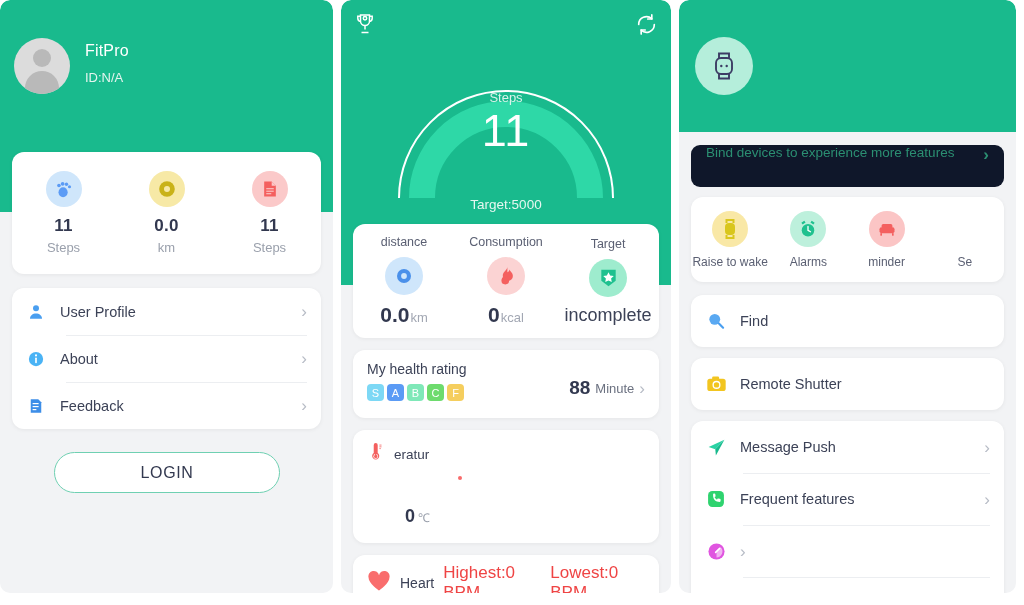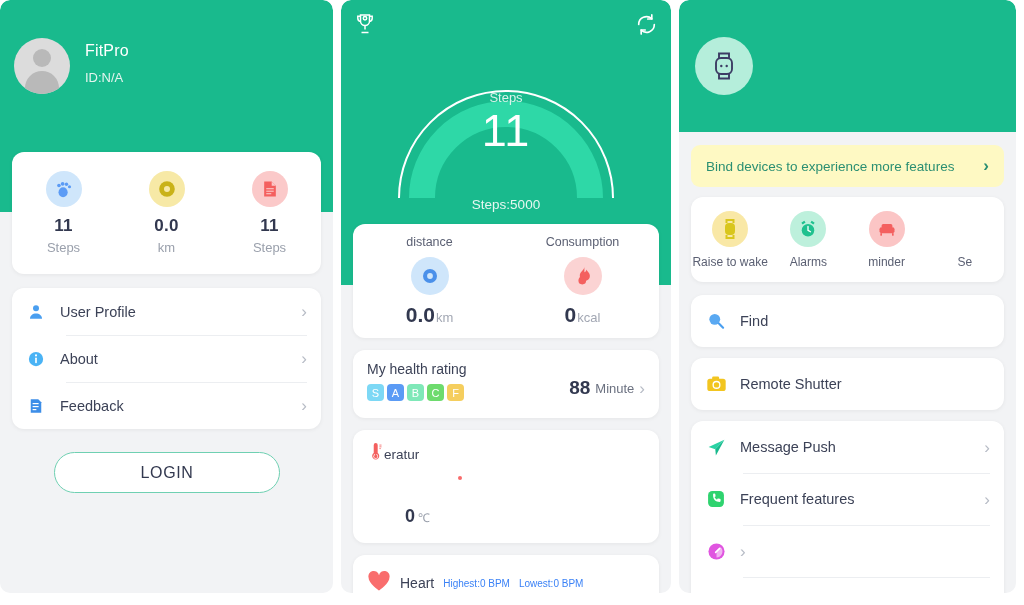--- a/index.html
+++ b/index.html
@@ -145,51 +145,51 @@
          font-size:11px;display:flex;align-items:center;justify-content:center;
          font-weight:500;}
   .health-right{position:absolute;right:14px;top:27px;display:flex;align-items:center;gap:5px;}
   .health-num{font-size:19px;font-weight:700;color:#32384f;}
   .health-unit{font-size:13px;color:#6b7180;}
 
   .p2-temp{
     position:absolute;left:12px;top:430px;width:306px;height:113px;
     border-radius:12px;padding:13px 14px;
   }
-  .temp-head{display:flex;align-items:center;gap:0;}
+  .temp-head{display:flex;align-items:center;gap:10px;}
   .temp-title{font-size:13.5px;color:#3c4257;font-weight:500;}
   .temp-dot{position:absolute;left:105px;top:46px;width:4px;height:4px;
             border-radius:50%;background:#f86b6b;}
   .temp-val{position:absolute;left:52px;top:76px;font-size:18px;font-weight:700;color:#32384f;}
   .temp-val .u{font-size:12px;font-weight:400;color:#9aa0ac;margin-left:3px;}
 
   .p2-heart{
     position:absolute;left:12px;top:555px;width:306px;height:56px;
     border-radius:12px;display:flex;align-items:center;padding:0 14px;gap:9px;
   }
   .heart-label{font-size:14px;color:#3c4257;font-weight:500;}
-  .heart-sub{font-size:10px;color:#3b82f6;}
+  .heart-sub{font-size:17px;color:#ef4444;}
 
   
   .p3-header{
     height:132px;background:#19ba8d;border-radius:10px 10px 0 0;
     display:flex;align-items:center;padding:0 16px 0 16px;
   }
   .watch-circle{
     width:58px;height:58px;border-radius:50%;background:#b5eedb;
     display:flex;align-items:center;justify-content:center;flex:0 0 auto;
   }
   .p3-status-wrap{flex:1;text-align:right;}
   .p3-status{color:#fff;font-size:16px;font-weight:700;}
   .p3-version{color:#e8f7f1;font-size:12.5px;margin-top:10px;}
 
   .bind-bar{
     position:absolute;left:12px;top:145px;width:313px;height:42px;
-    background:#fef9c3;border-radius:9px;
-    display:flex;align-items:center;padding:0 15px;
+    background:#0f172a;border-radius:9px;
+    display:flex;padding:0 15px;
   }
   .bind-text{flex:1;font-size:13.5px;color:#2b8f72;}
   .bind-chev{color:#2b8f72;font-size:17px;font-weight:600;}
 
   .p3-quick{
     position:absolute;left:12px;top:197px;width:313px;height:85px;
     border-radius:12px;display:flex;align-items:center;overflow:hidden;
   }
   .q-item{flex:1;text-align:center;min-width:0;}
   .q-ico{width:36px;height:36px;border-radius:50%;margin:0 auto 8px;
@@ -319,21 +319,21 @@
       </span>
 
       <div class="gauge-wrap">
         <svg width="330" height="170" viewBox="0 0 330 170">
           <path d="M58 160 A107 107 0 0 1 272 160" fill="none" stroke="#ffffff" stroke-width="2"></path>
           <path d="M81 160 A84 84 0 0 1 249 160" fill="none" stroke="#2ed8a7" stroke-width="26"></path>
         </svg>
       </div>
       <div class="gauge-label">Steps</div>
       <div class="gauge-value">11</div>
-      <div class="gauge-target">Steps:5000</div>
+      <div class="gauge-target">Target:5000</div>
     </div>
 
     <div class="card p2-stats">
       <div class="p2-stat">
         <div class="p2-stat-title">distance</div>
         <div class="p2-ico" style="background:#cfe6fb">
           <svg width="24" height="24" viewBox="0 0 24 24">
             <circle cx="12" cy="12" r="9" fill="#cfe6fb"></circle>
             <circle cx="12" cy="12" r="7" fill="#4a90ea"></circle>
             <circle cx="12" cy="12" r="2.9" fill="#cfe6fb"></circle>
@@ -343,20 +343,30 @@
       </div>
       <div class="p2-stat">
         <div class="p2-stat-title">Consumption</div>
         <div class="p2-ico" style="background:#fbd3d3">
           <svg width="22" height="22" viewBox="0 0 24 24" fill="#f4605f">
             <path d="M13.5 2c0 4-5 5-5 10a5.5 5.5 0 0011 0c0-3.5-3-5-4-7 0 2-1 2.5-2 3z"></path>
             <path d="M9.5 12c-1.5 2-2.5 3.2-2.5 5a4.2 4.2 0 008.4 0c0-2-1.6-3.2-2.8-5 .2 2-1.4 2.6-3.1 0z"></path>
           </svg>
         </div>
         <div class="p2-val"><span>0</span><span class="u">kcal</span></div>
+      </div>
+      <div class="p2-stat">
+        <div class="p2-stat-title">Target</div>
+        <div class="p2-ico" style="background:#9eecce">
+          <svg width="23" height="23" viewBox="0 0 24 24">
+            <path d="M4.5 4h15v11.5L12 21 4.5 15.5z" fill="#1fc18f"></path>
+            <path d="M12 6.6l1.7 3.4 3.8.5-2.8 2.6.7 3.7-3.4-1.8-3.4 1.8.7-3.7-2.8-2.6 3.8-.5z" fill="#ffffff"></path>
+          </svg>
+        </div>
+        <div class="p2-val word">incomplete</div>
       </div>
     </div>
 
     <div class="card p2-health">
       <div class="health-title">My health rating</div>
       <div class="badges">
         <span class="badge" style="background:#7dd8f5">S</span>
         <span class="badge" style="background:#5b9bf5">A</span>
         <span class="badge" style="background:#7fe8b8">B</span>
         <span class="badge" style="background:#6ddb6d">C</span>

